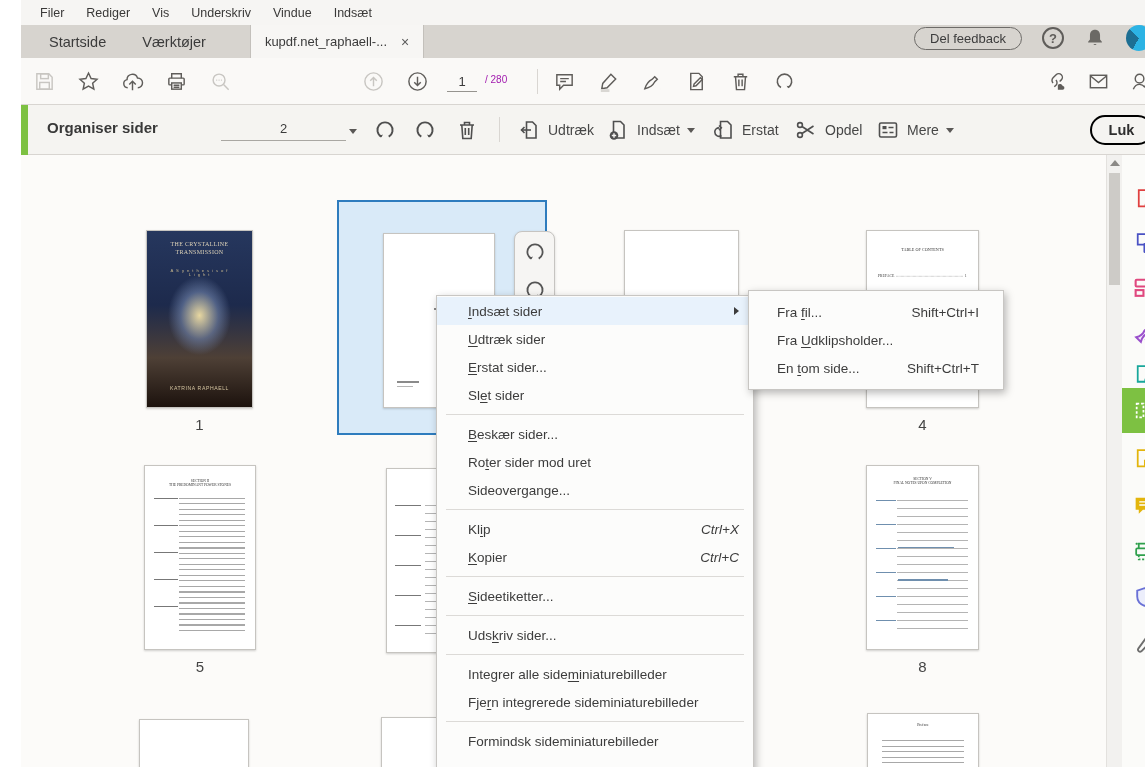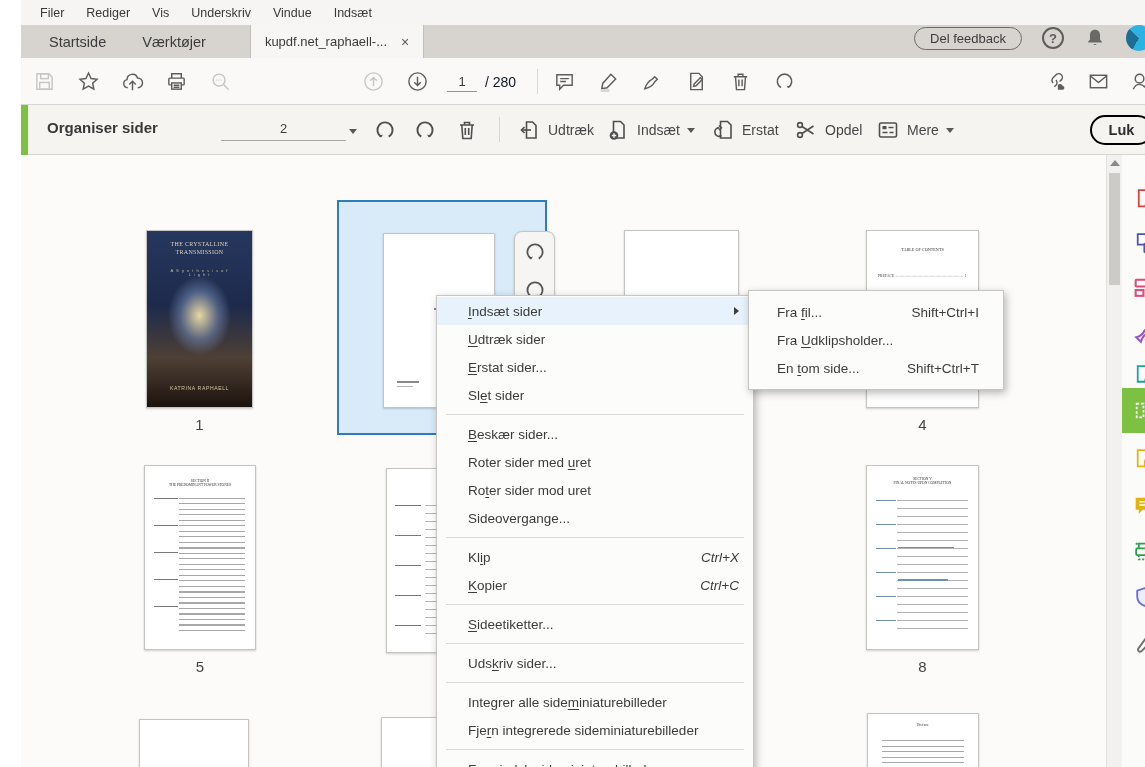--- a/index.html
+++ b/index.html
@@ -21,21 +21,21 @@
   .pillbtn { border:1px solid #6d6b68; border-radius:13px; padding:3px 15px; font-size:13px; color:#3c3c3c; background:transparent; }
   .helpc { width:22px; height:22px; border:2px solid #5f5d5a; border-radius:50%; display:flex; align-items:center; justify-content:center; font-size:13px; font-weight:bold; color:#5f5d5a; }
   .avatar { width:26px; height:26px; border-radius:50%; background:conic-gradient(from 210deg,#1d6e92 0deg 105deg,#2cb3e4 105deg 360deg); }
 
   
   .toolbar { position:absolute; left:0; top:58px; width:100%; height:47px; background:#faf9f7; border-bottom:1px solid #d8d5d1; }
   .tbtn { position:absolute; top:10px; width:27px; height:27px; display:flex; align-items:center; justify-content:center; color:#5f5d5a; }
   .tbtn svg { width:23px; height:23px; }
   .tbtn.dis { color:#c8c6c2; }
   .pg-input { position:absolute; left:426px; top:13px; width:30px; height:21px; border:none; border-bottom:1px solid #96948f; background:transparent; text-align:center; font-size:13px; color:#3b3b3b; font-family:inherit; }
-  .pg-total { position:absolute; left:464px; top:16px; font-size:14px; color:#0f172a; }
+  .pg-total { position:absolute; left:464px; top:16px; font-size:10px; color:#a21caf; }
   .vsep { position:absolute; top:11px; width:1px; height:25px; background:#d9d6d2; }
 
   
   .orgbar { position:absolute; left:0; top:105px; width:100%; height:50px; background:#f5f4f1; border-bottom:1px solid #d8d5d1; }
   .org-accent { position:absolute; left:0; top:0; width:7px; height:50px; background:#7dc142; }
   .org-title { position:absolute; left:26px; top:14px; font-size:15px; font-weight:bold; color:#383838; }
   .org-range { position:absolute; left:200px; top:12px; width:125px; height:24px; border:none; border-bottom:1px solid #a9a7a2; background:transparent; font-size:13px; color:#3b3b3b; text-align:center; font-family:inherit; }
   .org-caret { position:absolute; left:328px; top:24px; }
   .caret { width:0; height:0; border-left:4.5px solid transparent; border-right:4.5px solid transparent; border-top:5px solid #5a5856; display:inline-block; }
   .obtn { position:absolute; top:11px; height:28px; display:flex; align-items:center; gap:7px; color:#474747; font-size:14px; }
@@ -481,23 +481,20 @@
         <span class="lab"><u>E</u>rstat sider...</span>
       </div>
       <div class="cm-row">
         <span class="lab">Sl<u>e</u>t sider</span>
       </div>
       <div class="cm-sep"></div>
       <div class="cm-row">
         <span class="lab"><u>B</u>eskær sider...</span>
       </div>
       <div class="cm-row">
-        <span class="lab">Roter sider med <u>u</u>ret</span>
-      </div>
-      <div class="cm-row">
         <span class="lab">Ro<u>t</u>er sider mod uret</span>
       </div>
       <div class="cm-row">
         <span class="lab">Sideover<u>g</u>ange...</span>
       </div>
       <div class="cm-sep"></div>
       <div class="cm-row">
         <span class="lab">Kl<u>i</u>p</span>
         <span class="sc">Ctrl+X</span>
       </div>

